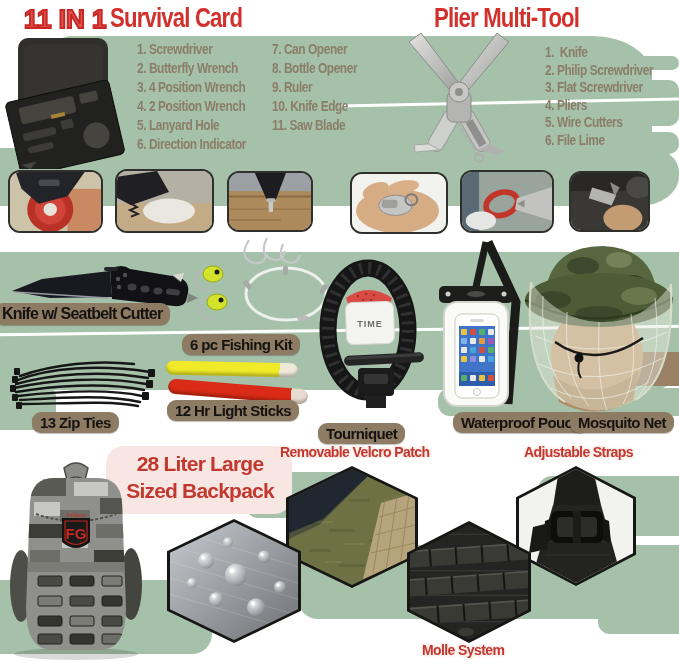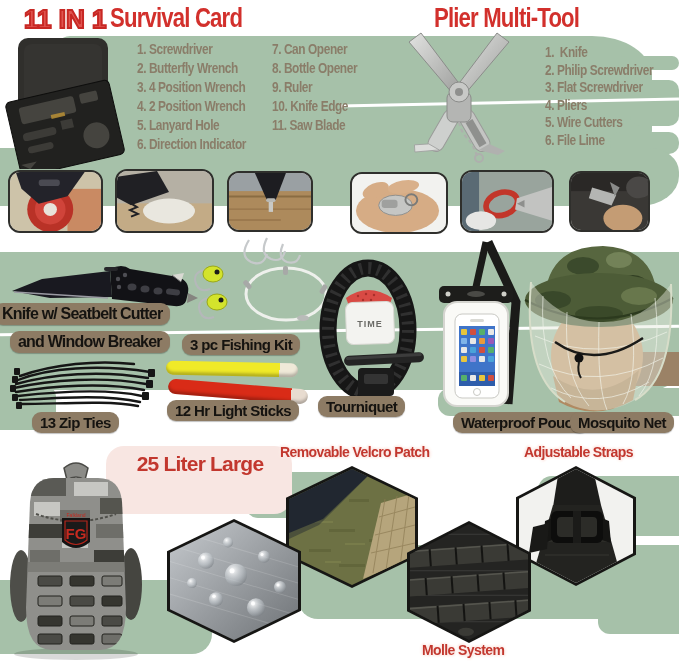--- a/index.html
+++ b/index.html
@@ -220,21 +220,20 @@
       <rect x="158" y="48" width="14" height="6" rx="3" fill="#3e3e44" transform="rotate(6 165 51)"></rect>
       <circle cx="110" cy="38" r="2.2" fill="#4e4e54"></circle>
       <circle cx="117" cy="34" r="2.2" fill="#4e4e54"></circle>
       <circle cx="111" cy="46" r="2.2" fill="#4e4e54"></circle>
       <polygon points="164,34 176,32 173,41" fill="#d9d9d3"></polygon>
       <path d="M164,34 L173,41" stroke="#777777"></path>
       <polygon points="180,52 190,57 179,62" fill="#85857f"></polygon>
     </svg>
   </div>
   <div class="tag big" style="left:-6px;top:303px;">Knife w/ Seatbelt Cutter</div>
-  <div class="tag big" style="left:10px;top:331px;">and Window Breaker</div>
 
   <div class="photo" style="left:183px;top:236px;width:152px;height:100px;">
     <svg viewBox="0 0 152 100" preserveAspectRatio="none">
       <g fill="none" stroke="#c6c9cb" stroke-width="2.2">
         <path d="M66,4 q-10,16 2,22 q12,5 16,-8"></path>
         <path d="M84,2 q-8,16 4,21 q11,4 14,-8"></path>
         <path d="M100,8 q-6,14 4,18 q10,3 13,-7"></path>
       </g>
       <path d="M22,34 q-13,2 -9,14 q4,9 14,5" stroke="#b5b8ba" stroke-width="2" fill="none"></path>
       <ellipse cx="30" cy="38" rx="10" ry="8" fill="#d3e32c" stroke="#9aa818"></ellipse>
@@ -242,21 +241,21 @@
       <path d="M26,62 q-13,2 -9,14 q4,9 14,5" stroke="#b5b8ba" stroke-width="2" fill="none"></path>
       <ellipse cx="34" cy="66" rx="10" ry="8" fill="#d3e32c" stroke="#9aa818"></ellipse>
       <circle cx="38" cy="64" r="2.5" fill="#1c1c1a"></circle>
       <ellipse cx="103" cy="58" rx="40" ry="26" fill="none" stroke="#eef0ec" stroke-width="3"></ellipse>
       <rect x="138" y="48" width="5" height="10" rx="2" fill="#a7a9a7" transform="rotate(30 140 53)"></rect>
       <rect x="62" y="44" width="5" height="10" rx="2" fill="#a7a9a7" transform="rotate(-40 64 49)"></rect>
       <rect x="100" y="30" width="5" height="9" rx="2" fill="#a7a9a7"></rect>
       <ellipse cx="120" cy="82" rx="6" ry="3" fill="#b9bbb9"></ellipse>
     </svg>
   </div>
-  <div class="tag" style="left:182px;top:334px;">3 pc Fishing Kit</div>
+  <div class="tag" style="left:182px;top:334px;">6 pc Fishing Kit</div>
 
   <div class="photo" style="left:8px;top:354px;width:150px;height:62px;">
     <svg viewBox="0 0 150 62" preserveAspectRatio="none">
       <g stroke="#161616" stroke-width="2.4" fill="none" stroke-linecap="round">
         <path d="M12,22 C46,10 88,6 126,10"></path>
         <path d="M10,26 C40,14 90,10 142,18"></path>
         <path d="M8,30 C44,20 92,16 140,24"></path>
         <path d="M6,34 C42,26 94,22 138,30"></path>
         <path d="M8,38 C44,32 96,28 136,36"></path>
         <path d="M10,42 C46,38 98,34 134,42"></path>
@@ -297,21 +296,21 @@
       </g>
       <rect x="30" y="48" width="48" height="42" rx="7" fill="#f3f3f0" stroke="#d8d8d2" transform="rotate(-2 54 69)"></rect>
       <text x="54" y="73" text-anchor="middle" font-size="9" font-weight="bold" fill="#6a6a66" letter-spacing="1">TIME</text>
       <rect x="28" y="100" width="80" height="10" rx="5" fill="#242424" transform="rotate(-3 68 105)"></rect>
       <rect x="30" y="101" width="76" height="3" rx="1.5" fill="#3c3c3c" transform="rotate(-3 68 105)"></rect>
       <rect x="42" y="114" width="36" height="28" rx="4" fill="#1b1b1b"></rect>
       <rect x="48" y="120" width="24" height="10" rx="2" fill="#343434"></rect>
       <rect x="50" y="142" width="20" height="12" fill="#202020"></rect>
     </svg>
   </div>
-  <div class="tag" style="left:318px;top:396px;">Tourniquet</div>
+  <div class="tag" style="left:318px;top:423px;">Tourniquet</div>
 
   <div class="photo" style="left:426px;top:240px;width:110px;height:178px;">
     <svg viewBox="0 0 110 178" preserveAspectRatio="none">
       <path d="M60,2 L48,56" stroke="#1b1b19" stroke-width="7" fill="none"></path>
       <path d="M62,2 L90,62 L82,164" stroke="#1b1b19" stroke-width="9" fill="none"></path>
       <circle cx="49" cy="54" r="3.5" fill="#9a9a96"></circle>
       <rect x="13" y="46" width="74" height="17" rx="5" fill="#1d1d1b"></rect>
       <circle cx="22" cy="54" r="2.5" fill="#cfcfc9"></circle>
         <circle cx="78" cy="54" r="2.5" fill="#cfcfc9"></circle>
       <ellipse cx="50" cy="54" rx="9" ry="3" fill="#4a4a46"></ellipse>
@@ -378,21 +377,22 @@
       <path d="M8,46 Q0,140 42,166" stroke="#d7ddc9" stroke-width="2" fill="none"></path>
       <path d="M148,48 Q152,142 112,164" stroke="#d7ddc9" stroke-width="2" fill="none"></path>
       <path d="M32,106 Q72,134 120,102" stroke="#1a1a18" stroke-width="2.5" fill="none"></path>
       <circle cx="56" cy="122" r="4.5" fill="#111111"></circle>
       <path d="M56,126 q-2,10 2,16" stroke="#1a1a18" stroke-width="2" fill="none"></path>
     </svg>
   </div>
   <div class="tag" style="left:570px;top:412px;">Mosquito Net</div>
 
   <div class="pink-blob" style="left:106px;top:446px;width:186px;height:68px;"></div>
-  <div class="bp-title" style="left:115px;top:452px;">25 Liter Large</div>
+  <div class="bp-title" style="left:115px;top:452px;">28 Liter Large</div>
+  <div class="bp-title" style="left:115px;top:479px;">Sized Backpack</div>
 
   <div class="photo" style="left:4px;top:458px;width:142px;height:202px;">
     <svg viewBox="0 0 142 202" preserveAspectRatio="none">
       <defs>
         <clipPath id="bp">
           <path d="M26,44 Q28,20 50,20 L94,20 Q116,20 118,44 L122,150 Q122,192 96,192 L48,192 Q22,192 22,150 Z"></path>
         </clipPath>
       </defs>
       <ellipse cx="72" cy="196" rx="62" ry="6" fill="rgba(0,0,0,.15)"></ellipse>
       <ellipse cx="17" cy="128" rx="11" ry="36" fill="#4e4e49"></ellipse>

